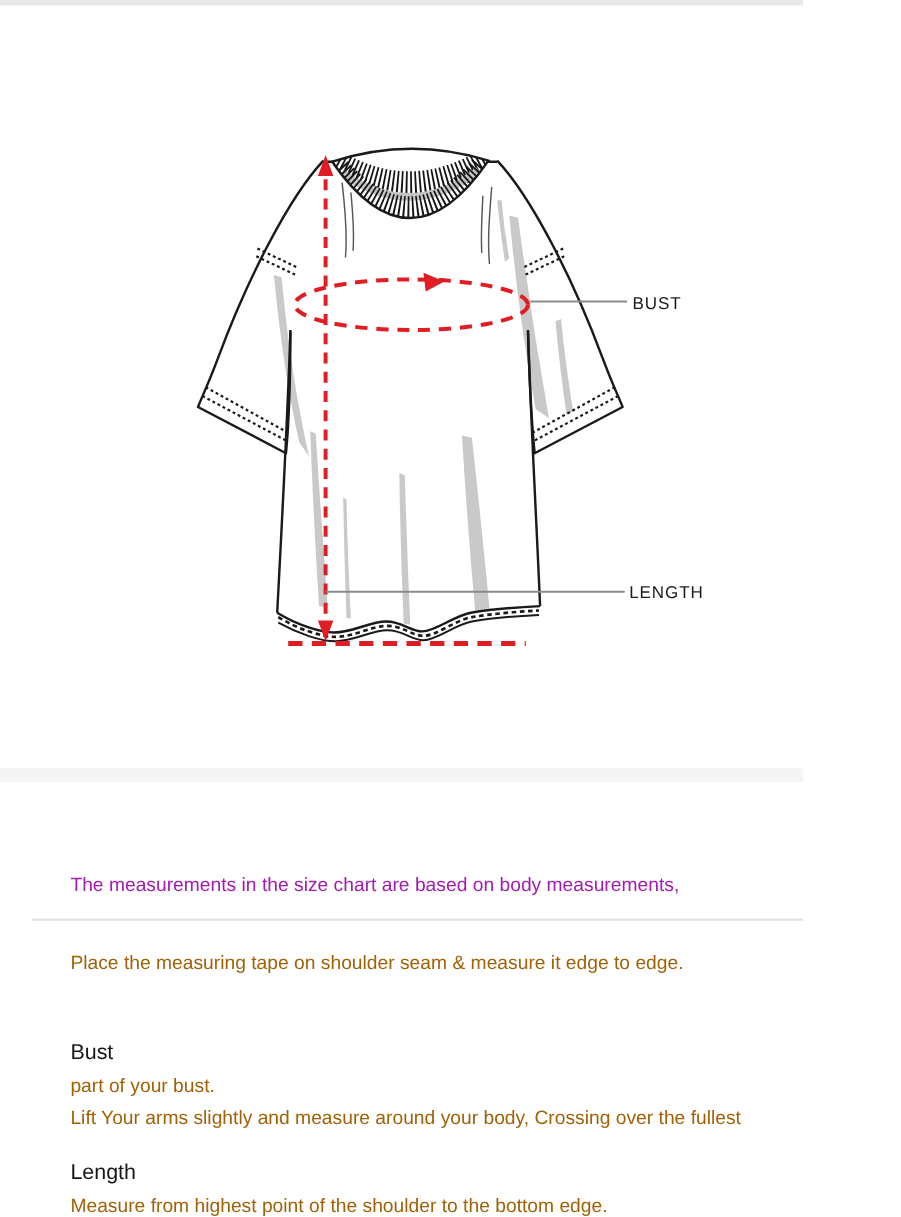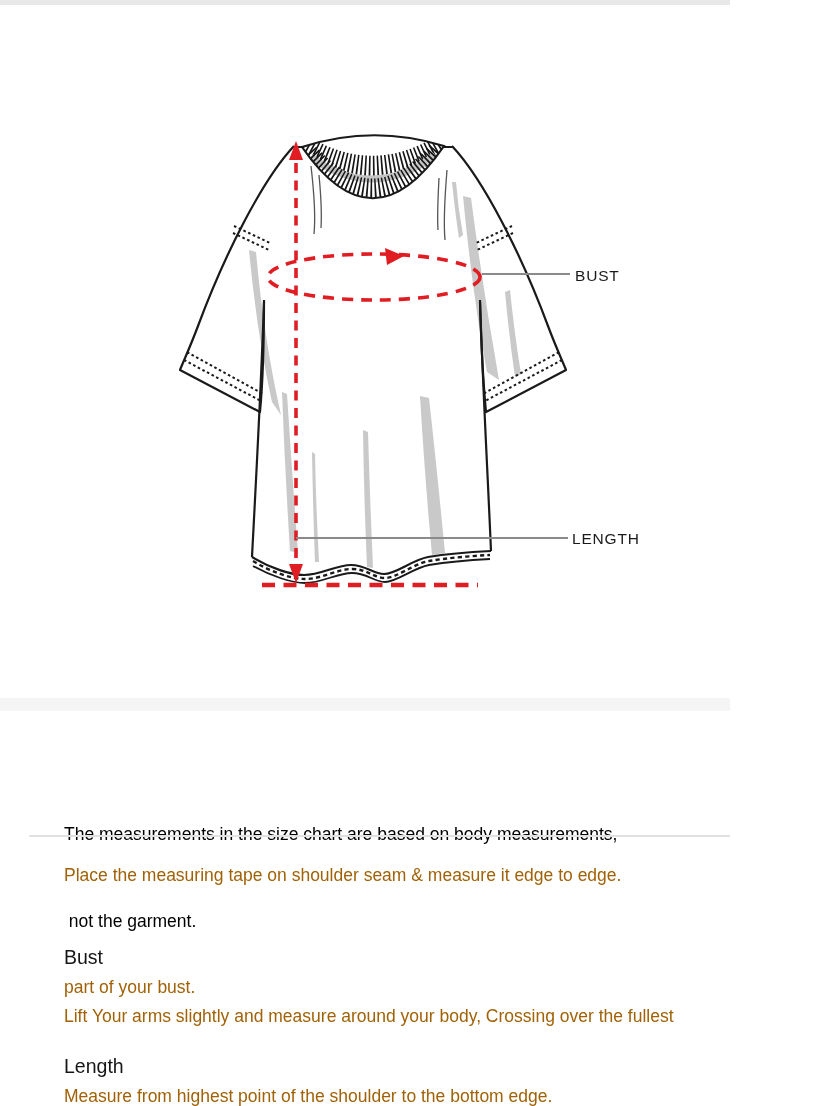--- a/index.html
+++ b/index.html
@@ -20,24 +20,24 @@
   .diagram-wrap {
     position: absolute; top: 0; left: 0;
     width: 819px; height: 700px;
   }
   .section-band {
     position: absolute; top: 698px; left: 0;
     width: 819px; height: 13px;
     background: #f5f5f6;
   }
   .note {
-    position: absolute; top: 762px; left: 64px;
+    position: absolute; top: 732px; left: 64px;
     width: 700px;
     font-size: 17.5px; line-height: 29px;
-    color: #000000;
+    color: #a21caf;
     white-space: pre;
   }
   .divider {
     position: absolute; top: 835px; left: 29px;
     width: 727px; height: 2px;
     background: #e1e1e1; border-radius: 1px;
   }
   .guide-section { position: absolute; left: 64px; width: 700px; }
   .sec-shoulder { top: 861px; }
   .sec-bust { top: 944px; }
@@ -150,21 +150,20 @@
       <path d="M296,538 L568,538" stroke="#8a8a8a" stroke-width="1.8"></path>
       <text x="575" y="281" font-size="15.5" font-weight="500" letter-spacing="0.8" fill="#1a1a1a">BUST</text>
       <text x="572" y="544" font-size="15.5" font-weight="500" letter-spacing="0.8" fill="#1a1a1a">LENGTH</text>
     </svg>
   </div>
 
   <div class="section-band"></div>
 
   <div class="note">
     <div>The measurements in the size chart are based on body measurements,</div>
-    <div> not the garment.</div>
   </div>
 
   <div class="divider"></div>
 
   <div class="guide-section sec-shoulder">
     <div class="guide-line">Place the measuring tape on shoulder seam &amp; measure it edge to edge.</div>
   </div>
 
   <div class="guide-section sec-bust">
     <div class="guide-heading">Bust</div>

